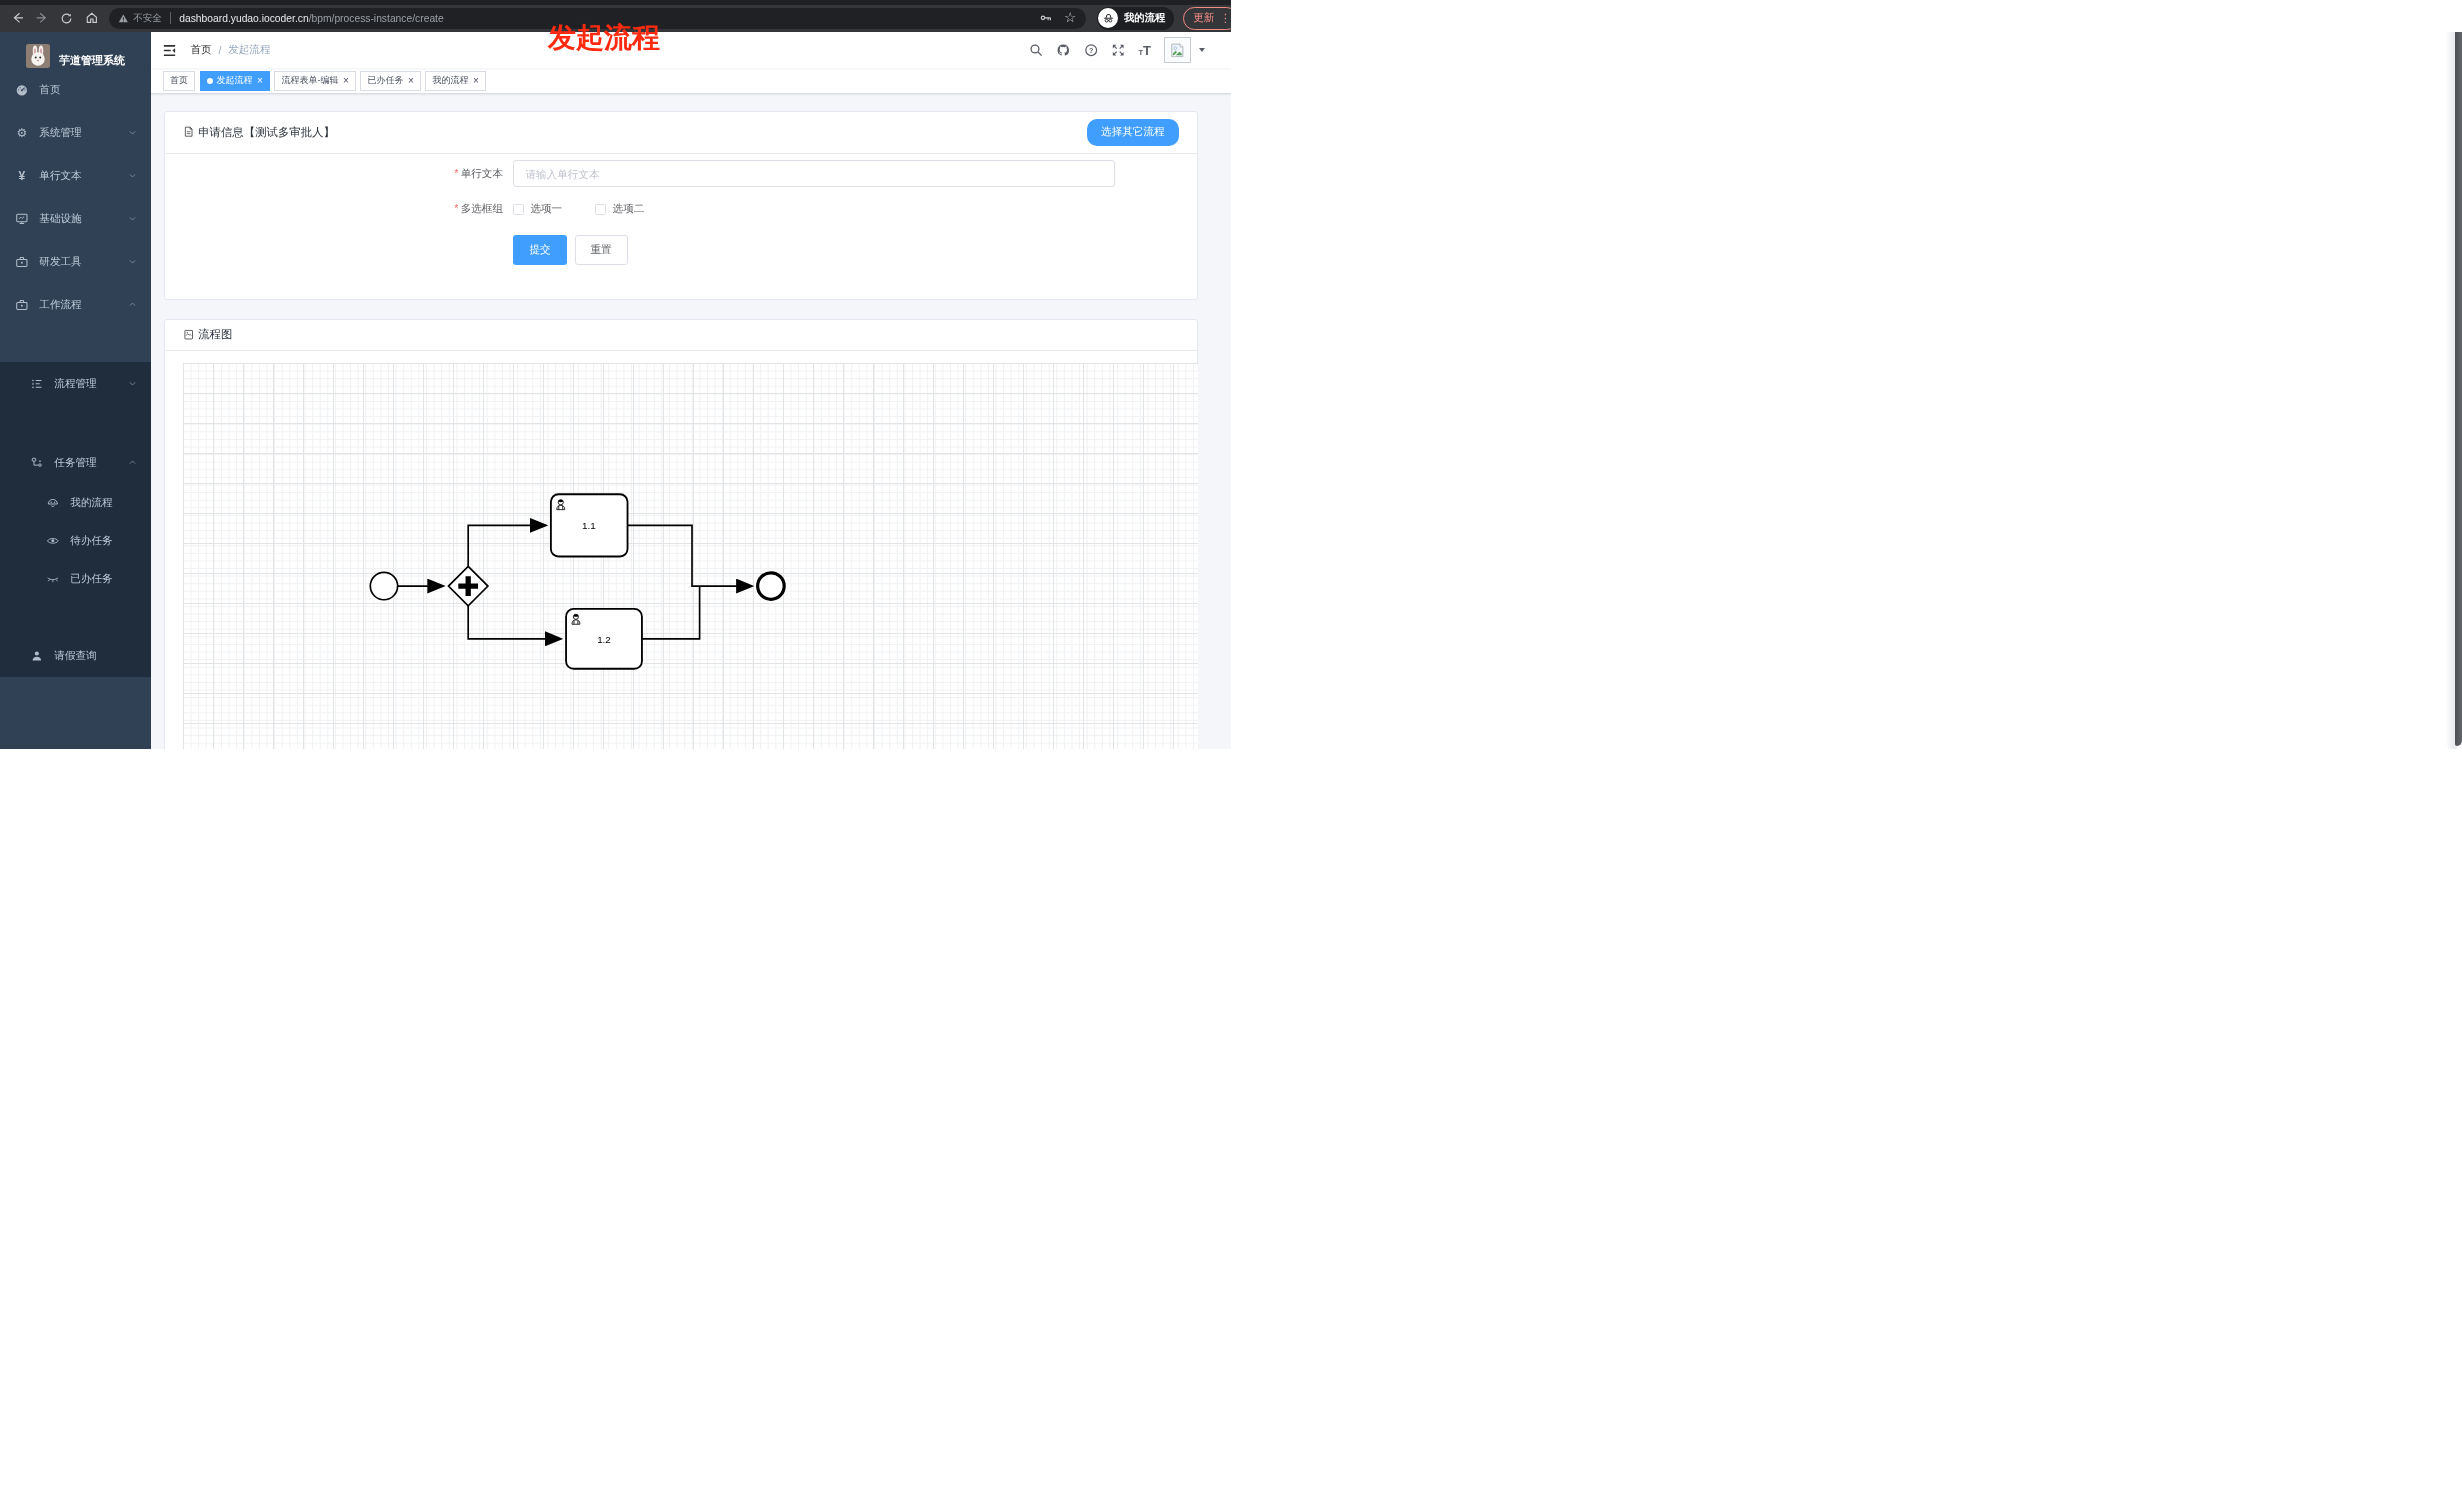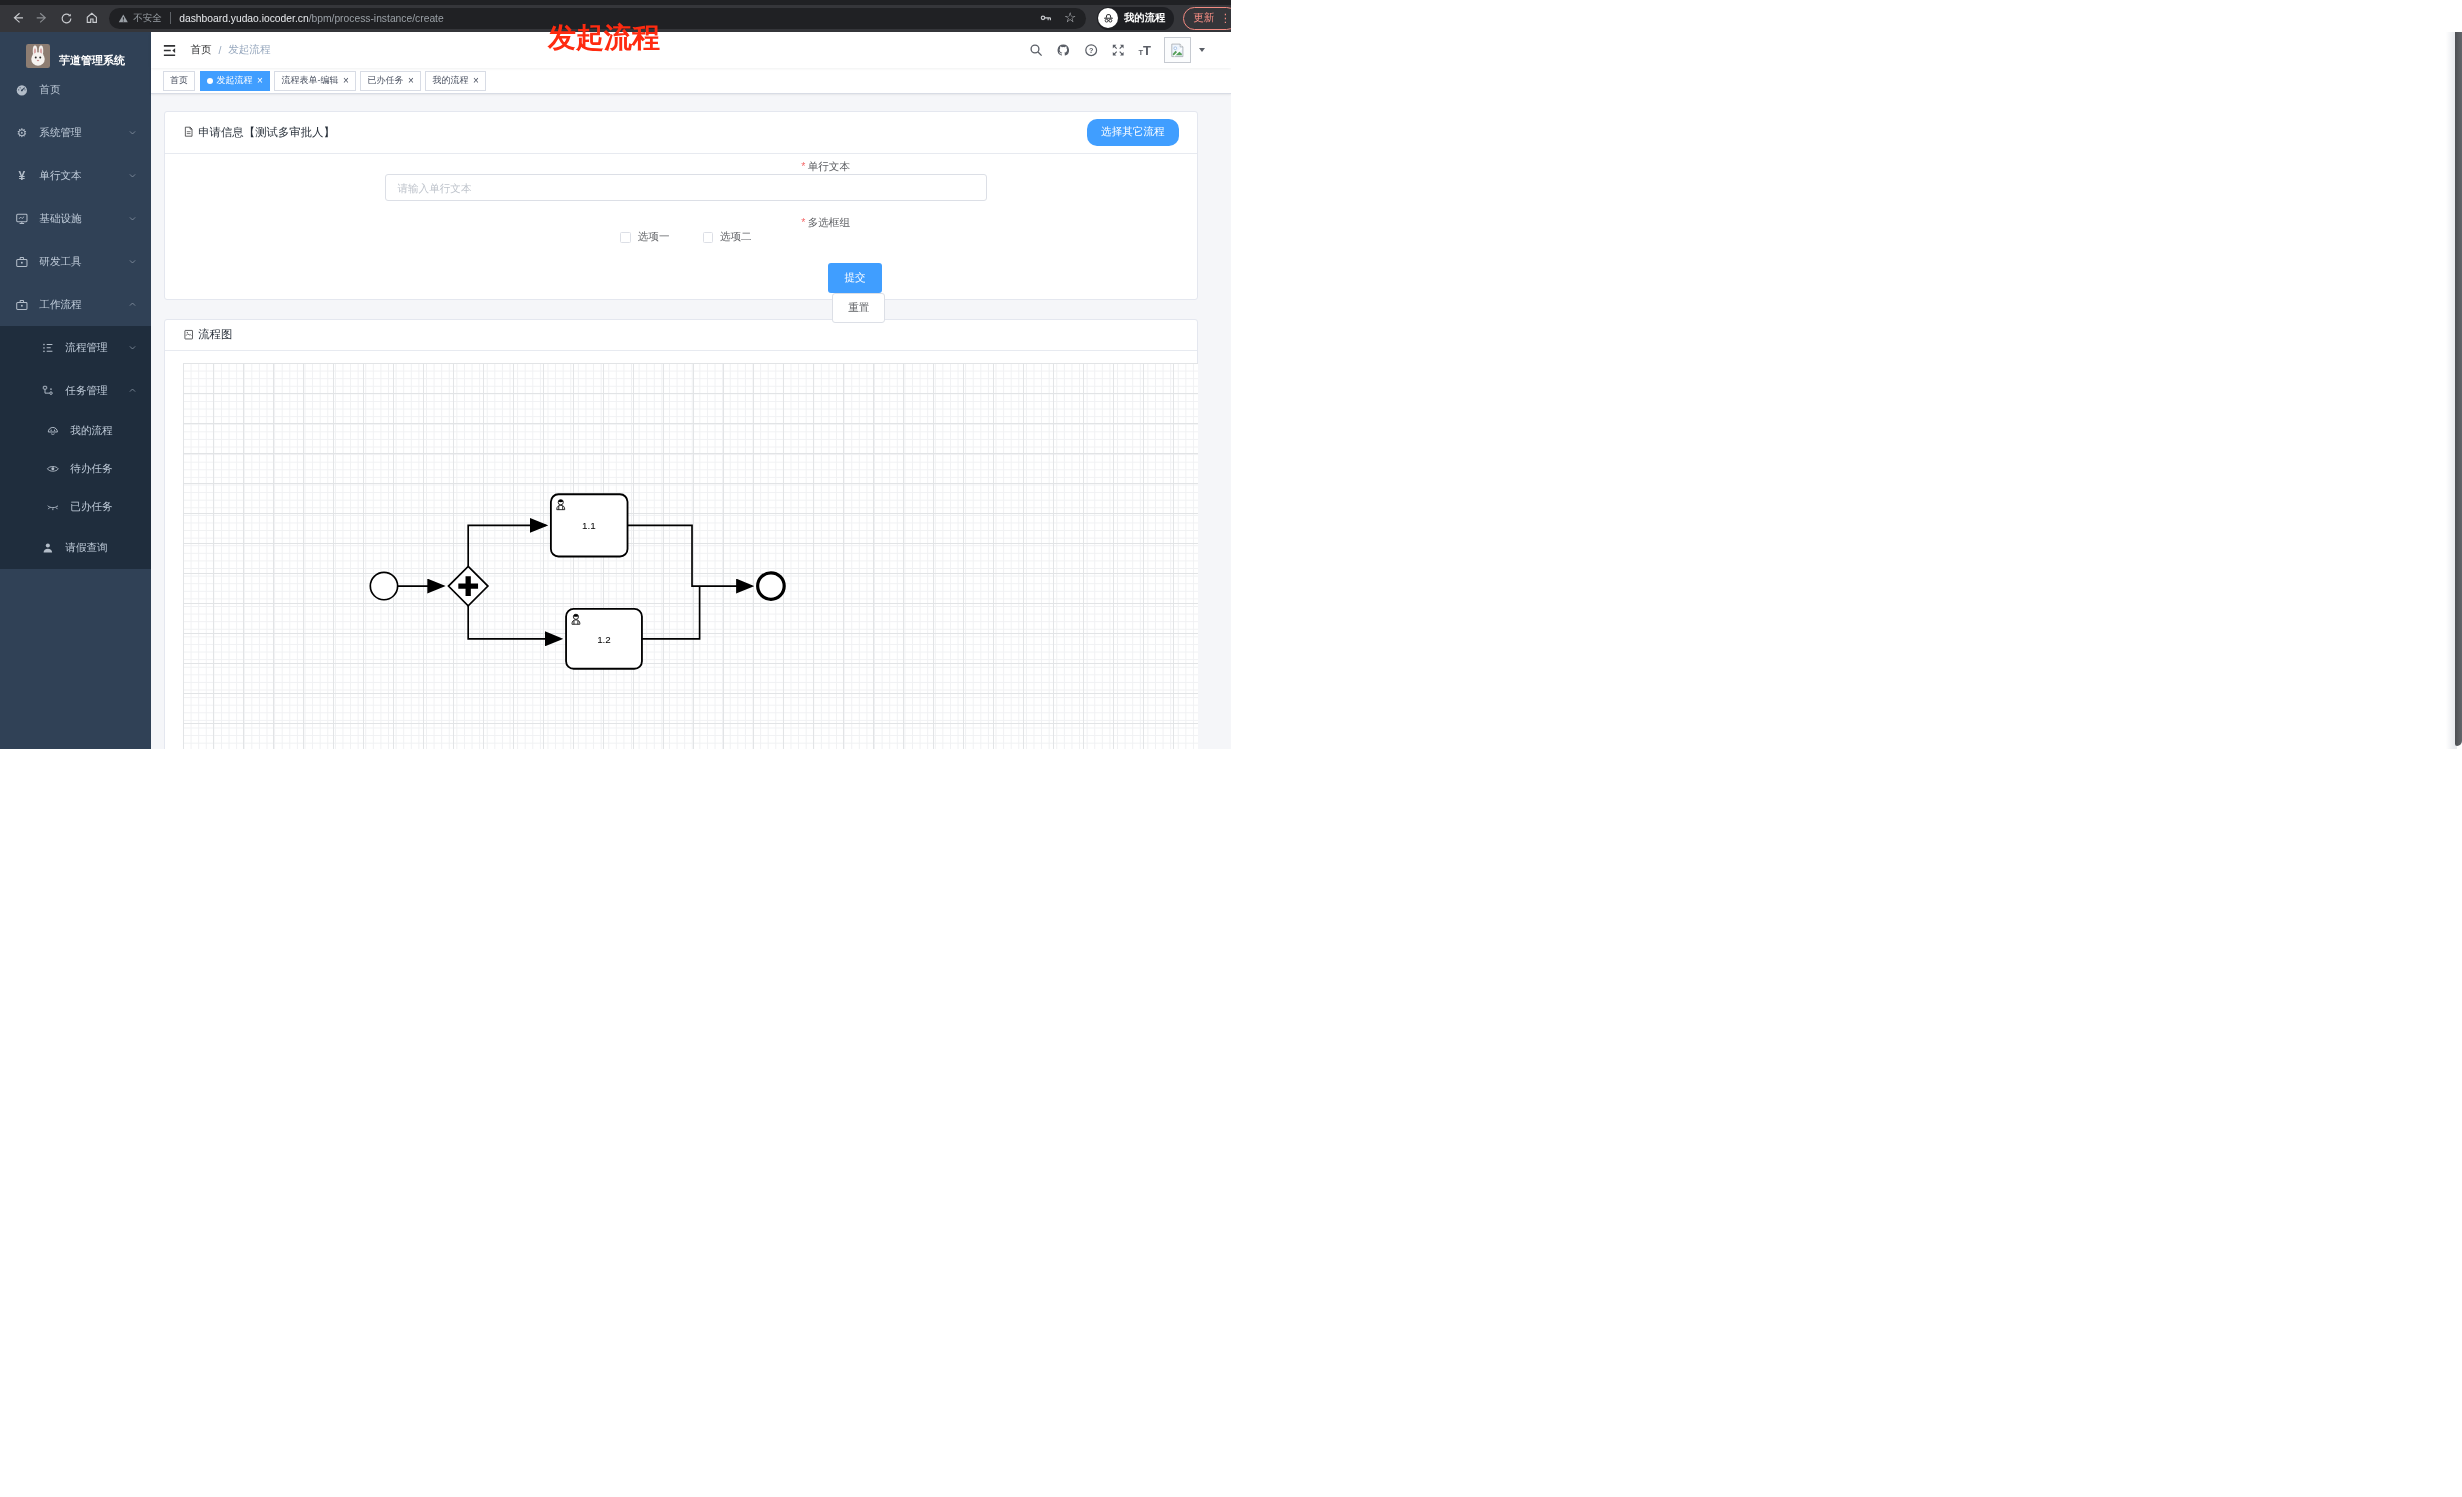--- a/index.html
+++ b/index.html
@@ -36,21 +36,21 @@
   .app { display:flex; height:717px; }
   .sidebar { width:151px; flex:0 0 auto; background:#304156; color:#bfcbd9; font-size:10.6px; }
   .logo-row { height:36px; display:flex; align-items:flex-end; padding-left:26px; }
   .logo-img { width:24px; height:24px; border-radius:2.3px; overflow:hidden; flex:0 0 auto; }
   .logo-title { color:#fff; font-weight:700; font-size:11px; margin-left:9px; white-space:nowrap; }
   .m-item { position:relative; display:flex; align-items:center; height:43px; padding-left:15px; cursor:pointer; }
   .m-item .lbl { margin-left:10.6px; white-space:nowrap; }
   .m-icon { width:13.7px; height:13.7px; flex:0 0 auto; color:#b3bdc9; display:flex; align-items:center; justify-content:center; font-size:12px; }
   .chev { position:absolute; right:13.7px; width:9px; height:9px; color:#8e99a8; }
   .submenu { background:#1f2d3d; }
-  .m-item.lv2 { padding-left:41px; }
+  .m-item.lv2 { padding-left:30px;margin-top:36px; }
   .m-item.lv3 { height:38px; padding-left:46px; }
 
   .main { flex:1; position:relative; background:#f5f6f9; min-width:0; }
   .navbar { height:36px; background:#fff; display:flex; align-items:center; padding-left:11.4px;
     box-shadow:0 0.8px 3px rgba(0,21,41,.08); position:relative; z-index:3; }
   .hamburger { width:15px; height:15px; color:#303133; }
   .breadcrumb { margin-left:13px; font-size:10.6px; display:flex; align-items:center; }
   .bc-home { color:#303133; }
   .bc-sep { color:#97a8be; margin:0 6.8px; }
   .bc-cur { color:#97a8be; }
@@ -81,21 +81,21 @@
   .card-title svg { width:11.4px; height:11.4px; color:#303133; }
   .card1 { height:189px; margin-bottom:19px; }
   .card1 .card-h { height:42px; }
   .btn { border:none; border-radius:3px; font-size:10.6px; cursor:pointer;
     display:inline-flex; align-items:center; justify-content:center;
     font-family:"Liberation Sans","DejaVu Sans",sans-serif; }
   .btn-primary { background:#409eff; color:#fff; }
   .btn-plain { background:#fff; color:#606266; border:0.8px solid #dcdfe6; }
   .select-other { margin-left:auto; height:27px; padding:0 14.4px;border-radius:10px; }
 
-  .frow { display:flex; align-items:center;flex-direction:column; }
+  .frow { display:flex; align-items:center; }
   .frow1 { margin-top:6.8px; }
   .flabel { width:338px; text-align:right; font-size:10.6px; color:#606266; padding-right:0; white-space:nowrap; }
   .req { color:#f56c6c; margin-right:2.3px; }
   .finput { width:602px; height:27px; margin-left:10px; border:0.8px solid #dcdfe6; border-radius:3px;
     padding:0 11.4px; font-size:10.6px; color:#606266; outline:none;
     font-family:"Liberation Sans","DejaVu Sans",sans-serif; }
   .finput::placeholder { color:#bfc4cc; }
   .frow2 { margin-top:15px; }
   .cbx-group { display:flex; align-items:center; margin-left:10px; gap:0; }
   .cbx-item { display:flex; align-items:center; cursor:pointer; }

